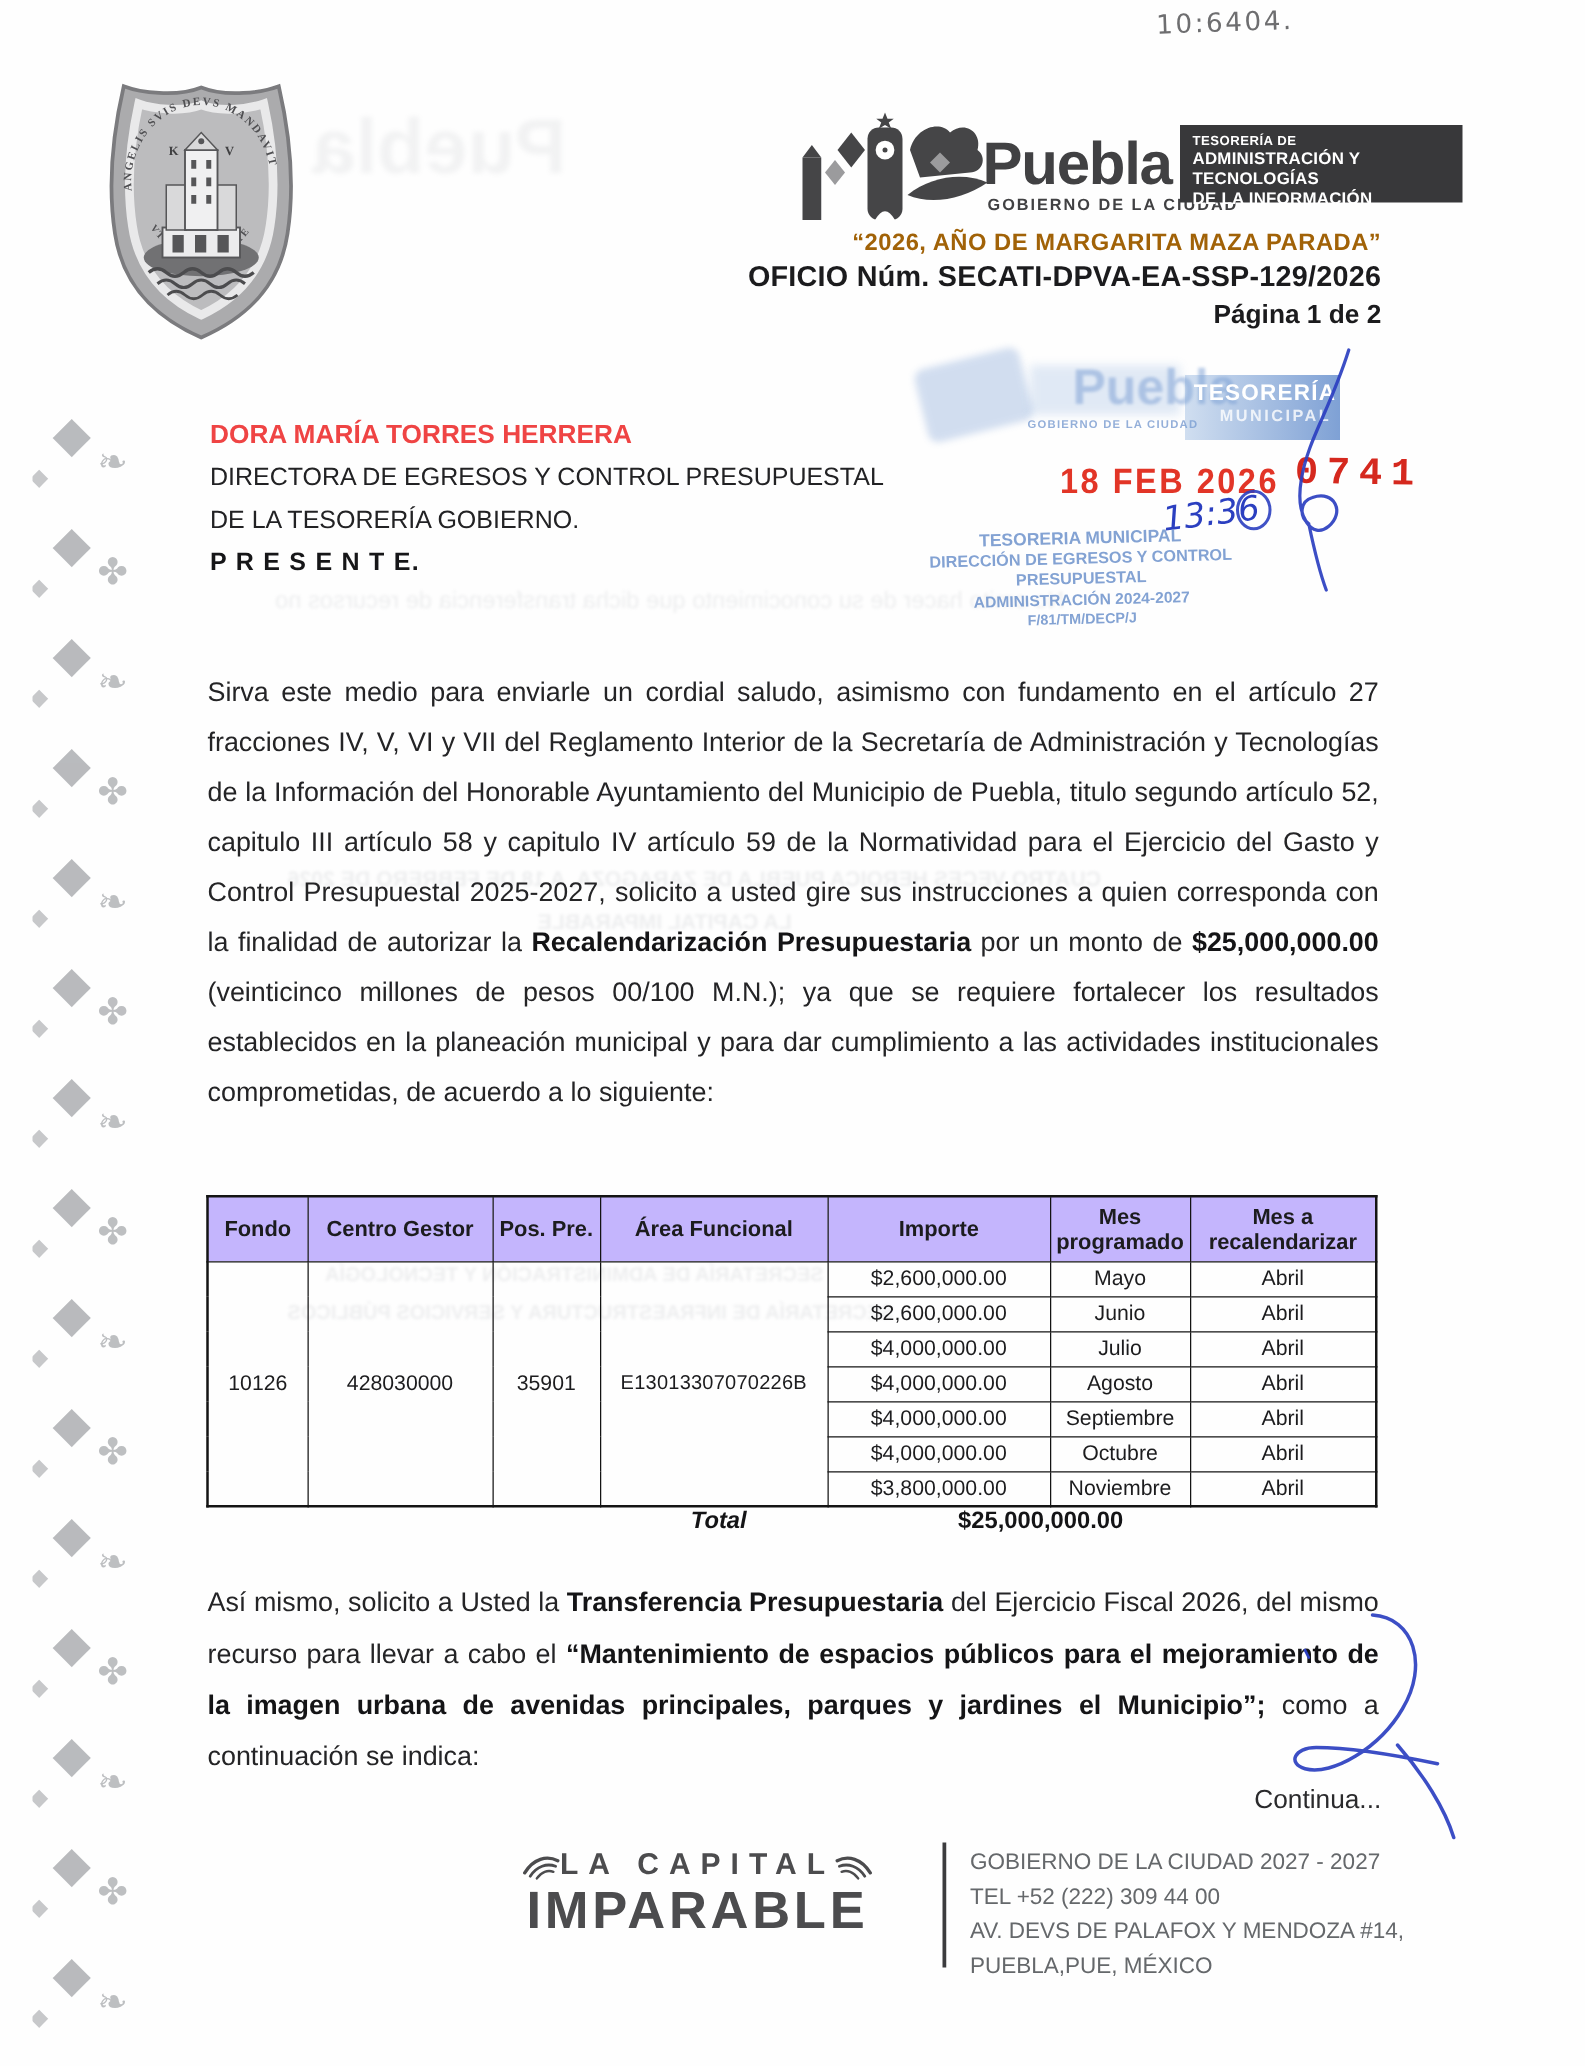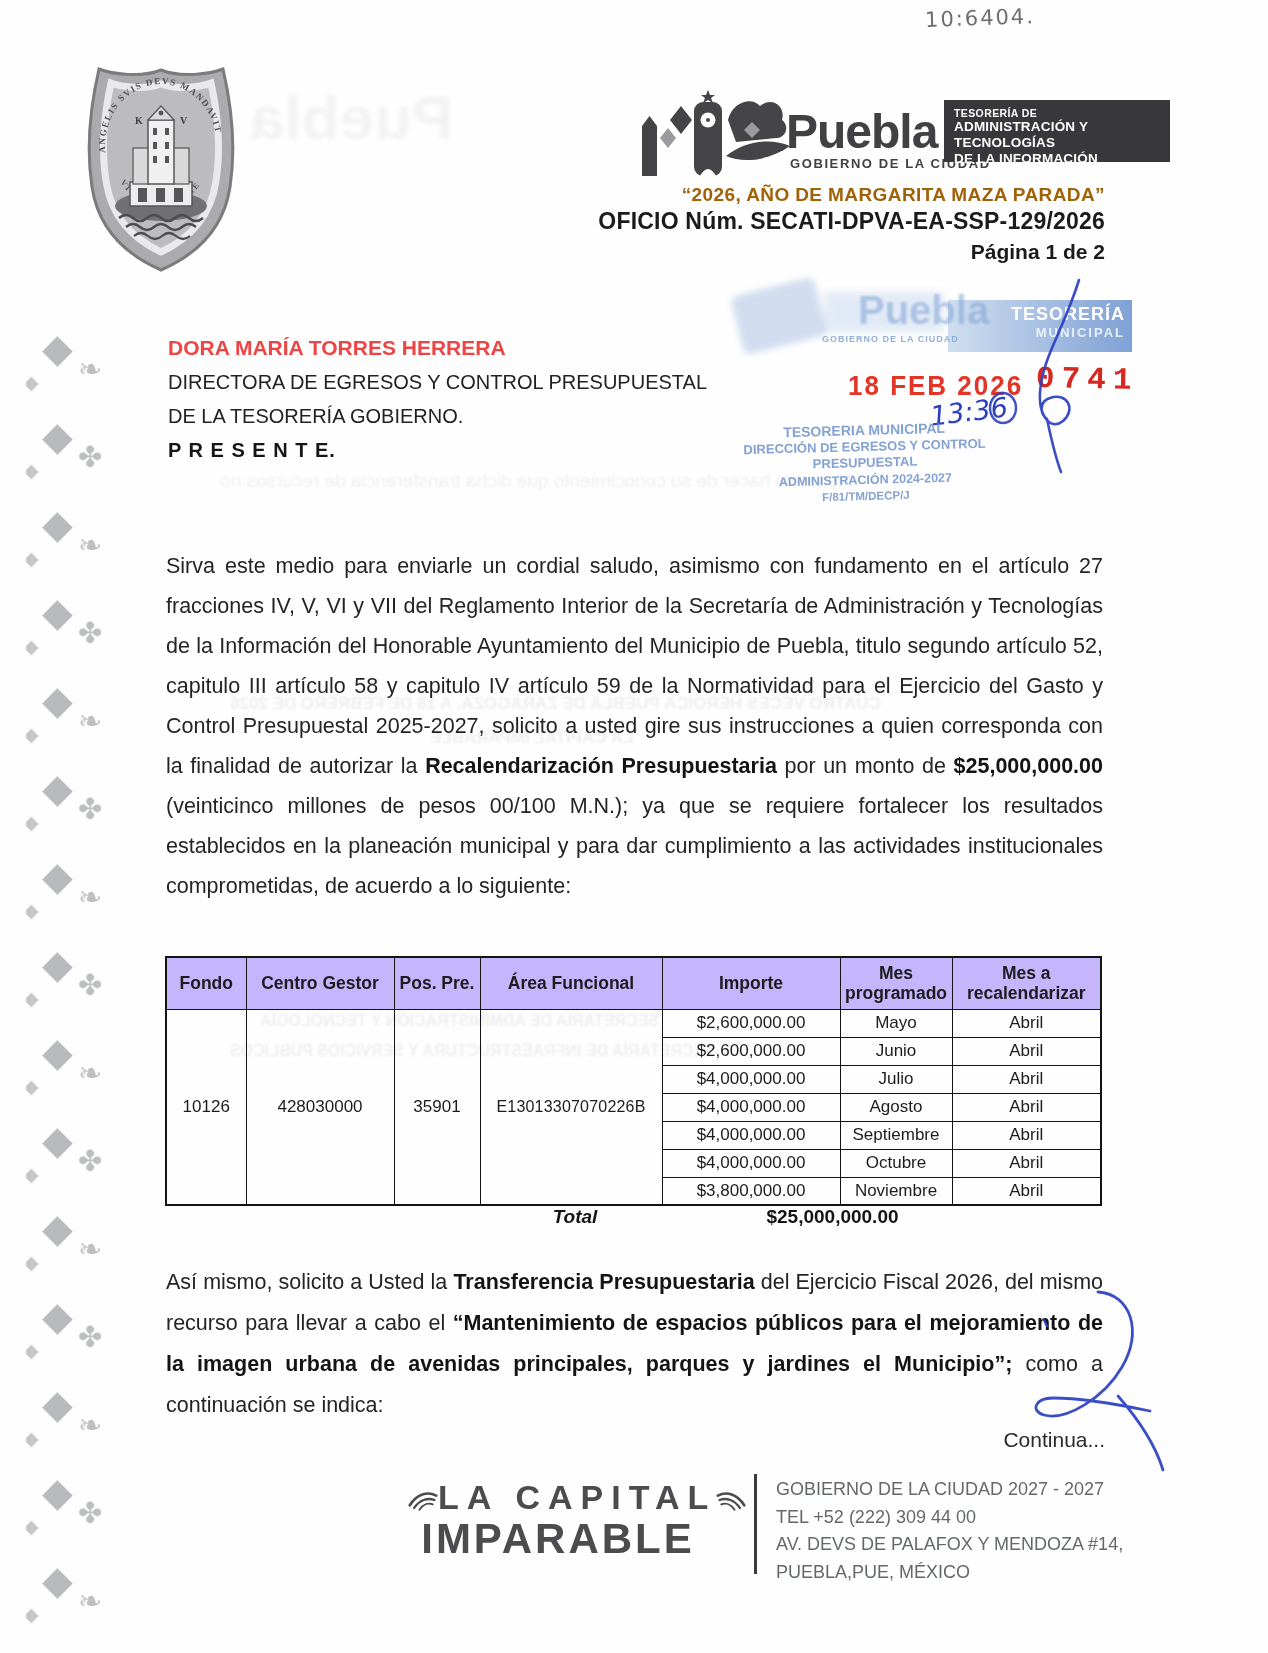--- a/index.html
+++ b/index.html
@@ -27,21 +27,21 @@
   .oficio{left:480px;top:208px;width:625px;text-align:right;font-size:23px;font-weight:800;color:#1b1b1d;letter-spacing:.2px;}
   .pagina{left:780px;top:240px;width:325px;text-align:right;font-size:21px;font-weight:800;color:#1b1b1d;}
   .handwritten-id{left:925px;top:6px;font-size:21px;color:#6e6e70;letter-spacing:2px;
     font-family:"DejaVu Sans",sans-serif;transform:rotate(-2deg);}
   
   .st-ghost-brand{left:858px;top:288px;font-size:40px;font-weight:800;color:#6d94cf;opacity:.45;filter:blur(1.2px);}
   .st-ghost-sub{left:822px;top:334px;font-size:9px;font-weight:700;letter-spacing:1px;color:#5d86c6;opacity:.65;}
   .st-blob1{left:736px;top:286px;width:86px;height:60px;background:#6d94cf;opacity:.30;filter:blur(3px);
     transform:rotate(-14deg);border-radius:8px;}
   .st-blob2{left:824px;top:292px;width:120px;height:40px;background:#7ba3d6;opacity:.22;filter:blur(4px);}
-  .st-office-box{left:948px;top:300px;width:184px;height:52px;
+  .st-office-box{left:948px;top:300px;width:124px;height:52px;
     background:linear-gradient(90deg,rgba(122,163,214,.35),rgba(109,148,207,.88));
     color:#ffffff;text-align:right;padding:4px 7px;box-sizing:border-box;}
   .st-office-box .t1{font-size:18px;font-weight:800;letter-spacing:1px;}
   .st-office-box .t2{font-size:13px;font-weight:700;letter-spacing:2px;opacity:.8;}
   .st-date{left:848px;top:370px;font-size:26px;font-weight:700;color:#e23527;letter-spacing:2px;transform:scaleY(1.08);}
   .st-time{left:930px;top:396px;font-size:27px;font-style:italic;color:#2b3fc0;transform:rotate(-7deg);
     font-family:"DejaVu Sans",sans-serif;}
   .st-folio{left:1036px;top:362px;font-size:31px;font-weight:700;color:#d5281e;letter-spacing:7px;
     font-family:"Liberation Mono",monospace;transform:rotate(1deg);}
   .st-lines{left:700px;top:422px;width:330px;text-align:center;color:#6e93cc;opacity:.85;
@@ -50,37 +50,37 @@
   .st-l0{font-size:14px;}.st-l1{font-size:13px;}.st-l2{font-size:13px;}
   .st-l3{font-size:12.5px;}.st-l4{font-size:11.5px;}
   
   .recipient{left:168px;top:336px;width:700px;}
   .rec-name{font-size:21px;font-weight:800;color:#ef4444;margin-bottom:11px;}
   .rec-line{font-size:20px;color:#222224;margin-bottom:11px;}
   .rec-sal{font-size:20px;font-weight:800;letter-spacing:1px;color:#161618;}
   
   .para{left:166px;width:937px;text-align:justify;font-size:21.5px;line-height:40px;color:#242426;}
   .para b{font-weight:800;color:#141416;}
-  .p1{top:546px;}
+  .p1{top:534px;}
   .p2{top:1262px;line-height:41px;}
   
   table.budget{left:165px;top:956px;position:absolute;border-collapse:collapse;table-layout:fixed;
     font-size:17px;color:#1c1c1e;background:transparent;}
   table.budget th{background:#c4b5fd;font-weight:800;font-size:17.5px;height:52px;line-height:20px;}
   table.budget th,table.budget td{border:1.6px solid #141414;text-align:center;padding:0 4px;box-sizing:border-box;}
   table.budget td{height:28px;}
   table.budget{border:2.4px solid #141414;}
   td.shared{font-size:17px;}
   td.area{font-size:16px;letter-spacing:.2px;}
   .total-label{left:520px;top:1206px;width:110px;text-align:center;font-size:19px;font-weight:800;color:#141416;font-style:italic;}
   .total-value{left:730px;top:1206px;width:205px;text-align:center;font-size:19px;font-weight:800;color:#141416;}
   
   .continua{left:800px;top:1428px;width:305px;text-align:right;font-size:21px;color:#2a2a2c;}
   .footer-logo{left:408px;top:1478px;width:300px;text-align:center;color:#4c4c4e;}
-  .fl-top{font-size:34px;font-weight:800;letter-spacing:8px;white-space:nowrap;}
+  .fl-top{font-size:24px;font-weight:800;letter-spacing:8px;white-space:nowrap;}
   .fl-bottom{font-size:42px;font-weight:800;letter-spacing:3px;margin-top:-2px;}
   .wing{vertical-align:middle;}
   .footer-divider{left:754px;top:1474px;width:3px;height:100px;background:#3c3c3e;}
   .footer-address{left:776px;top:1476px;width:400px;font-size:18px;line-height:27.5px;color:#65686b;font-weight:500;}
   
   .bleed{color:#8a8f96;opacity:.14;filter:blur(1.3px);transform:scaleX(-1);white-space:nowrap;font-weight:700;}
   .bl0{left:220px;top:470px;font-size:19px;font-weight:400;}
   .bl1{left:230px;top:694px;font-size:17px;}
   .bl2{left:430px;top:728px;font-size:17px;}
   .bl3{left:260px;top:1012px;font-size:16px;}

